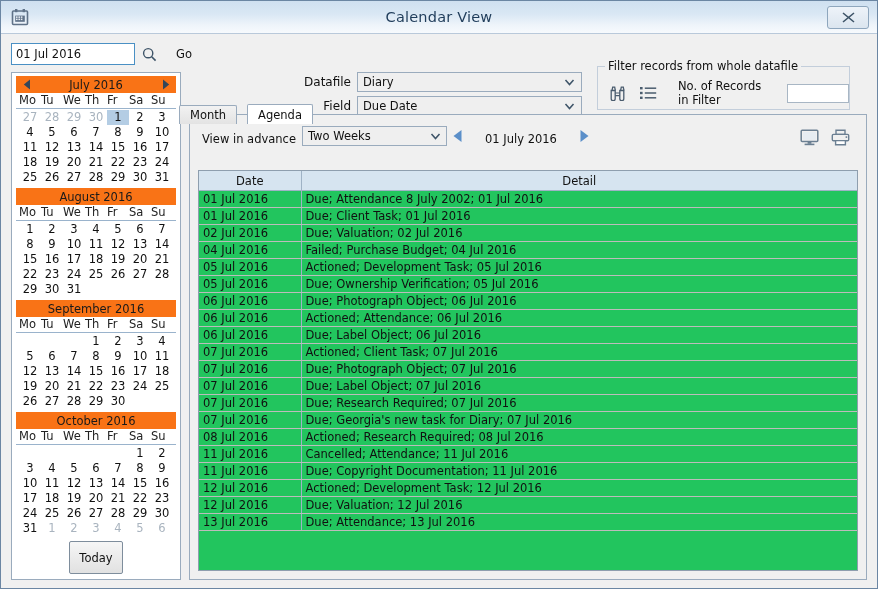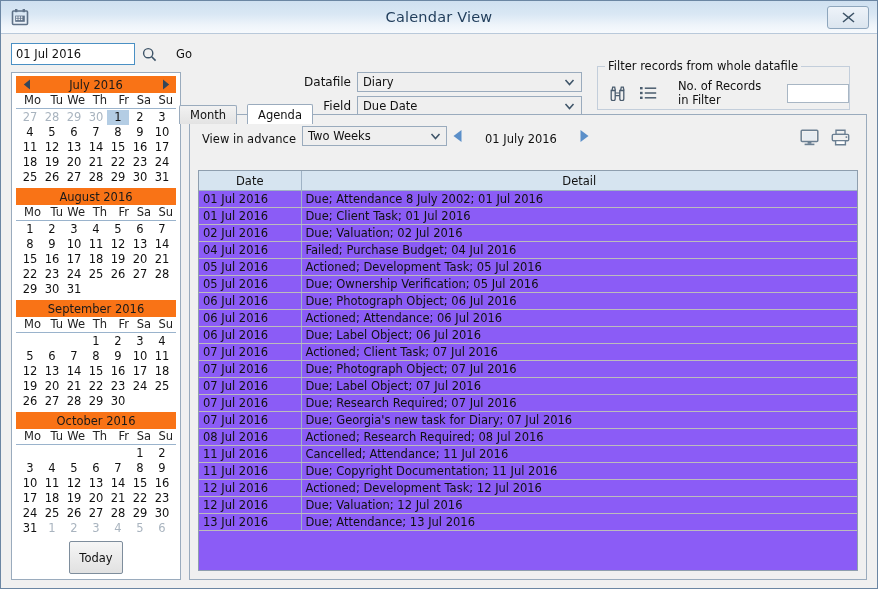--- a/index.html
+++ b/index.html
@@ -76,21 +76,21 @@
   }
   .month-head .nav.prev{left:2px;}
   .month-head .nav.next{right:2px;}
   .dow{
     display:grid;grid-template-columns:repeat(7,22px);
     justify-content:center;
     border-bottom:1px solid #9ab3cc;
     padding-bottom:0px;
   }
   .dow span{
-    text-align:right;font-size:11.5px;color:#222;line-height:15px;
+    text-align:left;font-size:11.5px;color:#222;line-height:15px;
   }
   .days{
     display:grid;grid-template-columns:repeat(7,22px);
     justify-content:center;padding-top:1px;
   }
   .days span{
     text-align:center;font-size:11.5px;line-height:15px;color:#111;cursor:pointer;
   }
   .days span.out{color:#a9b4bf;}
   .days span.sel{background:#b4cde4;}
@@ -176,21 +176,21 @@
   .arrow-btn{width:22px;height:20px;display:flex;align-items:center;justify-content:center;cursor:pointer;}
   .adv-date{
     min-width:104px;text-align:center;font-size:11.5px;color:#111;
   }
   .adv-icons{margin-left:auto;display:flex;align-items:center;gap:12px;padding-right:6px;}
   .adv-icons .ic{cursor:pointer;display:flex;}
 
   
   .tablewrap{
     position:absolute;left:8px;right:8px;top:55px;bottom:8px;
-    border:1px solid #8e9eae;background:#8b5cf6;box-sizing:border-box;
+    border:1px solid #8e9eae;background:#22c55e;box-sizing:border-box;
     overflow:hidden;
   }
   table.agenda{
     width:100%;border-collapse:collapse;table-layout:fixed;
     font-size:11.5px;
   }
   table.agenda th{
     height:17px;background:#d6e4f0;
     border-right:1px solid #9fb2c5;border-bottom:1px solid #9fb2c5;
     font-weight:normal;font-size:11.5px;color:#111;

